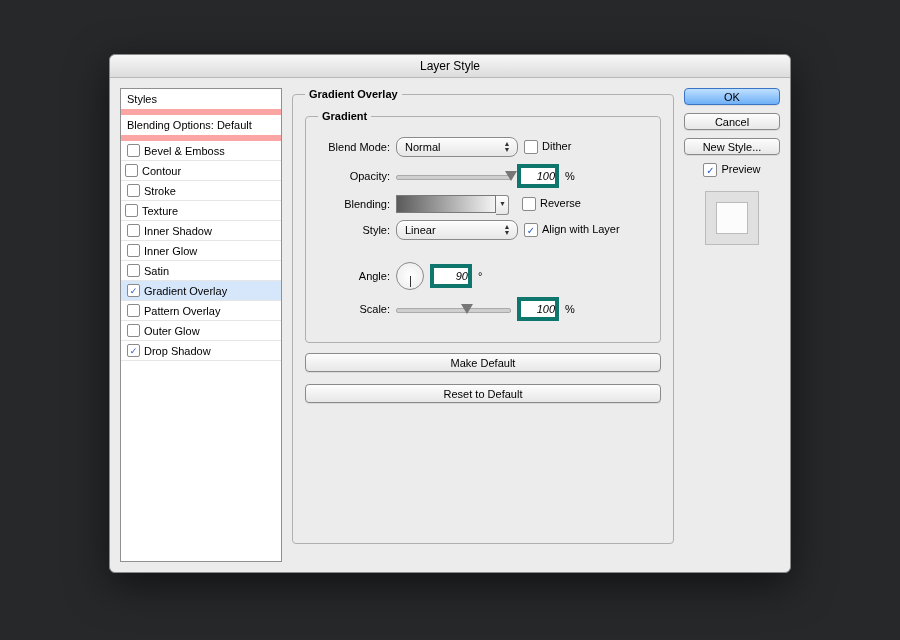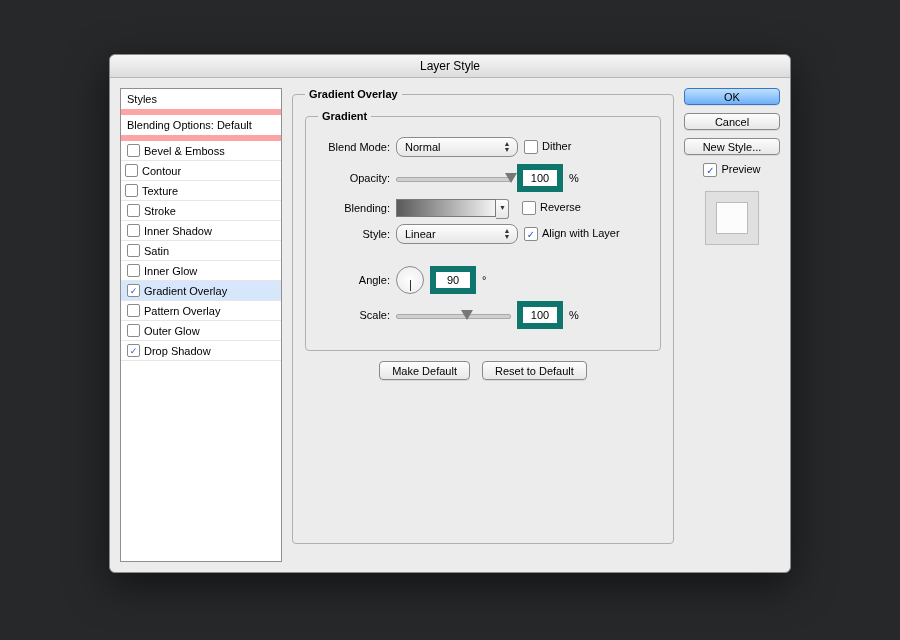--- a/index.html
+++ b/index.html
@@ -114,24 +114,25 @@
     font-size:11px;
     white-space:nowrap;
   }
   .btn.primary{
     background:linear-gradient(#bfe0ff,#6fb0f7);
     border-color:#3a74c4;
     color:#000;
   }
   .num{
     width:34px;height:16px;
-    border:6px solid #0f766e;
+    border:4px solid #0f766e;
     background:#fff;
-    font-size:11px;text-align:center;
+    font-size:11px;text-align:right;
     padding:0;
+    font-style:italic;
   }
   .check{
     display:inline-flex;align-items:flex-start;gap:4px;
     cursor:default;
   }
   .check .box{
     width:12px;height:12px;border:1px solid #8a8a8a;border-radius:2px;background:#fff;
     display:inline-flex;align-items:center;justify-content:center;
     font-size:10px;color:#2358c3;
   }
@@ -166,21 +167,21 @@
   .angle-dial{
     width:26px;height:26px;border:1px solid #8a8a8a;border-radius:50%;
     background:radial-gradient(circle at 50% 50%,#fff,#eaeaea);
     position:relative;
   }
   .angle-dial::after{
     content:"";position:absolute;left:50%;top:50%;
     width:1px;height:11px;background:#333;
     transform-origin:top center;
   }
-  .btn-row{display:flex;gap:12px;justify-content:center;margin-top:10px;}
+  .btn-row{display:flex;gap:12px;justify-content:center;margin-top:10px;flex-direction:column;}
   
   .right{
     width:96px;
     display:flex;flex-direction:column;gap:8px;align-items:stretch;
   }
   .right .btn{width:100%;box-sizing:border-box;}
   .preview-box{
     margin-top:6px;
     align-self:center;
     width:52px;height:52px;
@@ -204,39 +205,39 @@
       <div class="sp-head">Blending Options: Default</div>
 
       <div class="sp-row">
         <span class="ck"></span>
         <span>Bevel &amp; Emboss</span>
       </div>
       <div class="sp-row indent1">
         <span class="ck"></span>
         <span>Contour</span>
       </div>
+      <div class="sp-row">
+        <span class="ck"></span>
+        <span>Stroke</span>
+      </div>
       <div class="sp-row indent1">
         <span class="ck"></span>
         <span>Texture</span>
       </div>
       <div class="sp-row">
         <span class="ck"></span>
-        <span>Stroke</span>
-      </div>
-      <div class="sp-row">
-        <span class="ck"></span>
         <span>Inner Shadow</span>
       </div>
       <div class="sp-row">
         <span class="ck"></span>
+        <span>Inner Glow</span>
+      </div>
+      <div class="sp-row">
+        <span class="ck"></span>
         <span>Satin</span>
-      </div>
-      <div class="sp-row">
-        <span class="ck"></span>
-        <span>Inner Glow</span>
       </div>
       <div class="sp-row selected">
         <span class="ck">✓</span>
         <span>Gradient Overlay</span>
       </div>
       <div class="sp-row">
         <span class="ck"></span>
         <span>Pattern Overlay</span>
       </div>
       <div class="sp-row">

